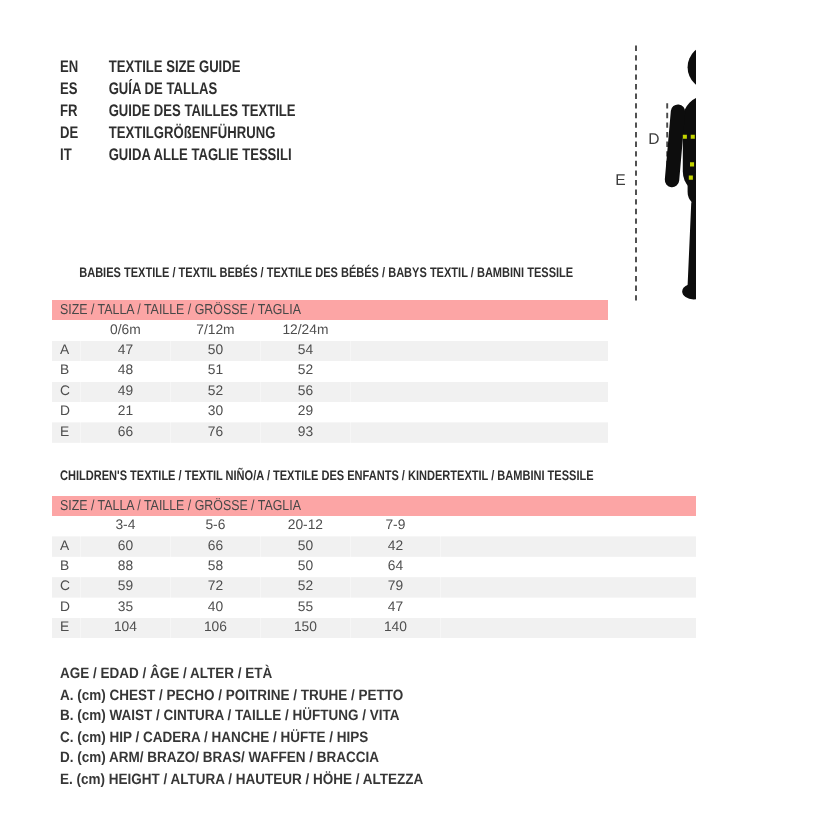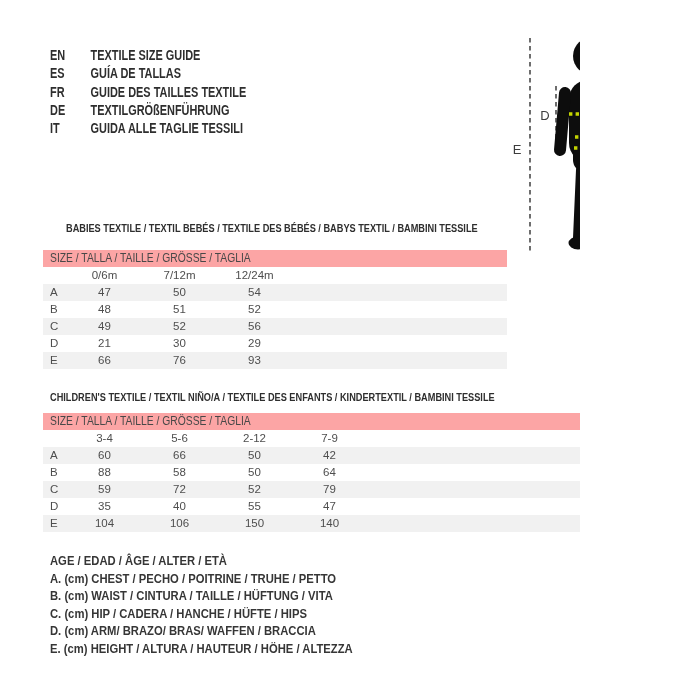--- a/index.html
+++ b/index.html
@@ -176,21 +176,21 @@
         <col>
       </colgroup>
     <tbody>
         <tr class="hdr">
       <td colspan="6"><span class="cond">SIZE / TALLA / TAILLE / GRÖSSE / TAGLIA</span></td>
     </tr>
     <tr class="sub">
       <td></td>
       <td>3-4</td>
       <td>5-6</td>
-      <td>2-12</td>
+      <td>20-12</td>
       <td>7-9</td>
       <td></td>
     </tr>
     <tr class="alt">
       <td class="rl">A</td>
       <td>60</td>
       <td>66</td>
       <td>50</td>
       <td>42</td>
       <td></td>

